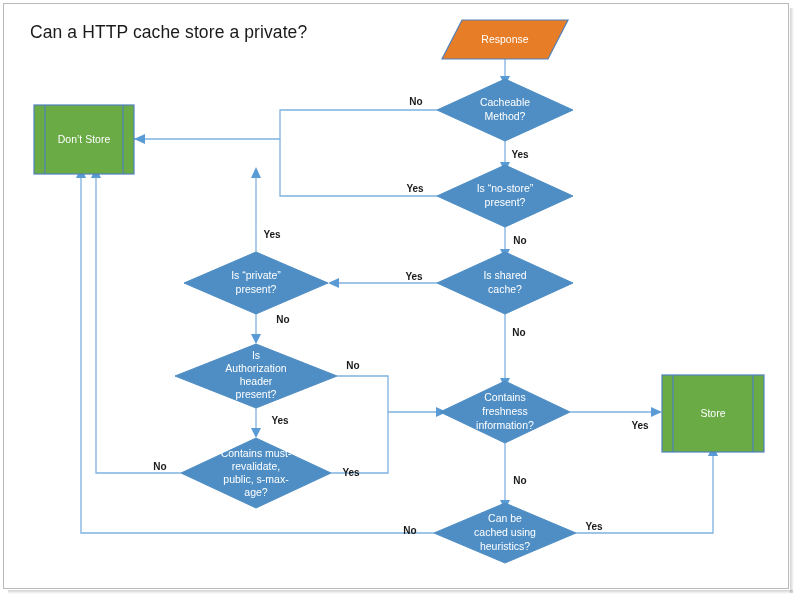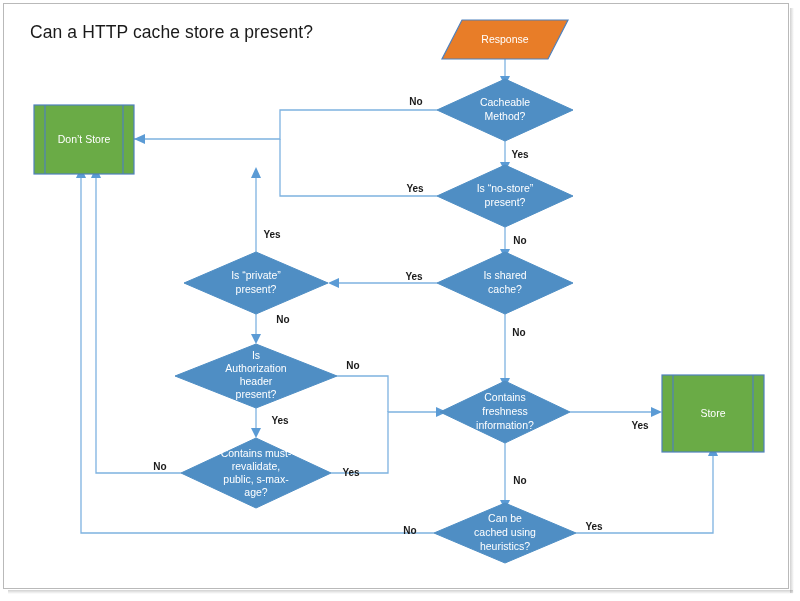--- a/index.html
+++ b/index.html
@@ -106,21 +106,21 @@
 </style>
 </head>
 <body>
 
 <div id="canvas">
 
   <div id="frame"></div>
   <div id="shadow-r"></div>
   <div id="shadow-b"></div>
 
-  <div id="title">Can a HTTP cache store a present?</div>
+  <div id="title">Can a HTTP cache store a private?</div>
 
   <svg class="diagram" viewBox="0 0 800 601">
 
     <path class="conn" d="M 505 59 L 505 79"></path>
     <polygon class="arrowhead" points="505,86 500,76 510,76"></polygon>
 
     <path class="conn" d="M 437 110 L 280 110 L 280 139 L 134 139"></path>
     <polygon class="arrowhead" points="134,139 145,134 145,144"></polygon>
 
     <path class="conn" d="M 505 141 L 505 165"></path>

